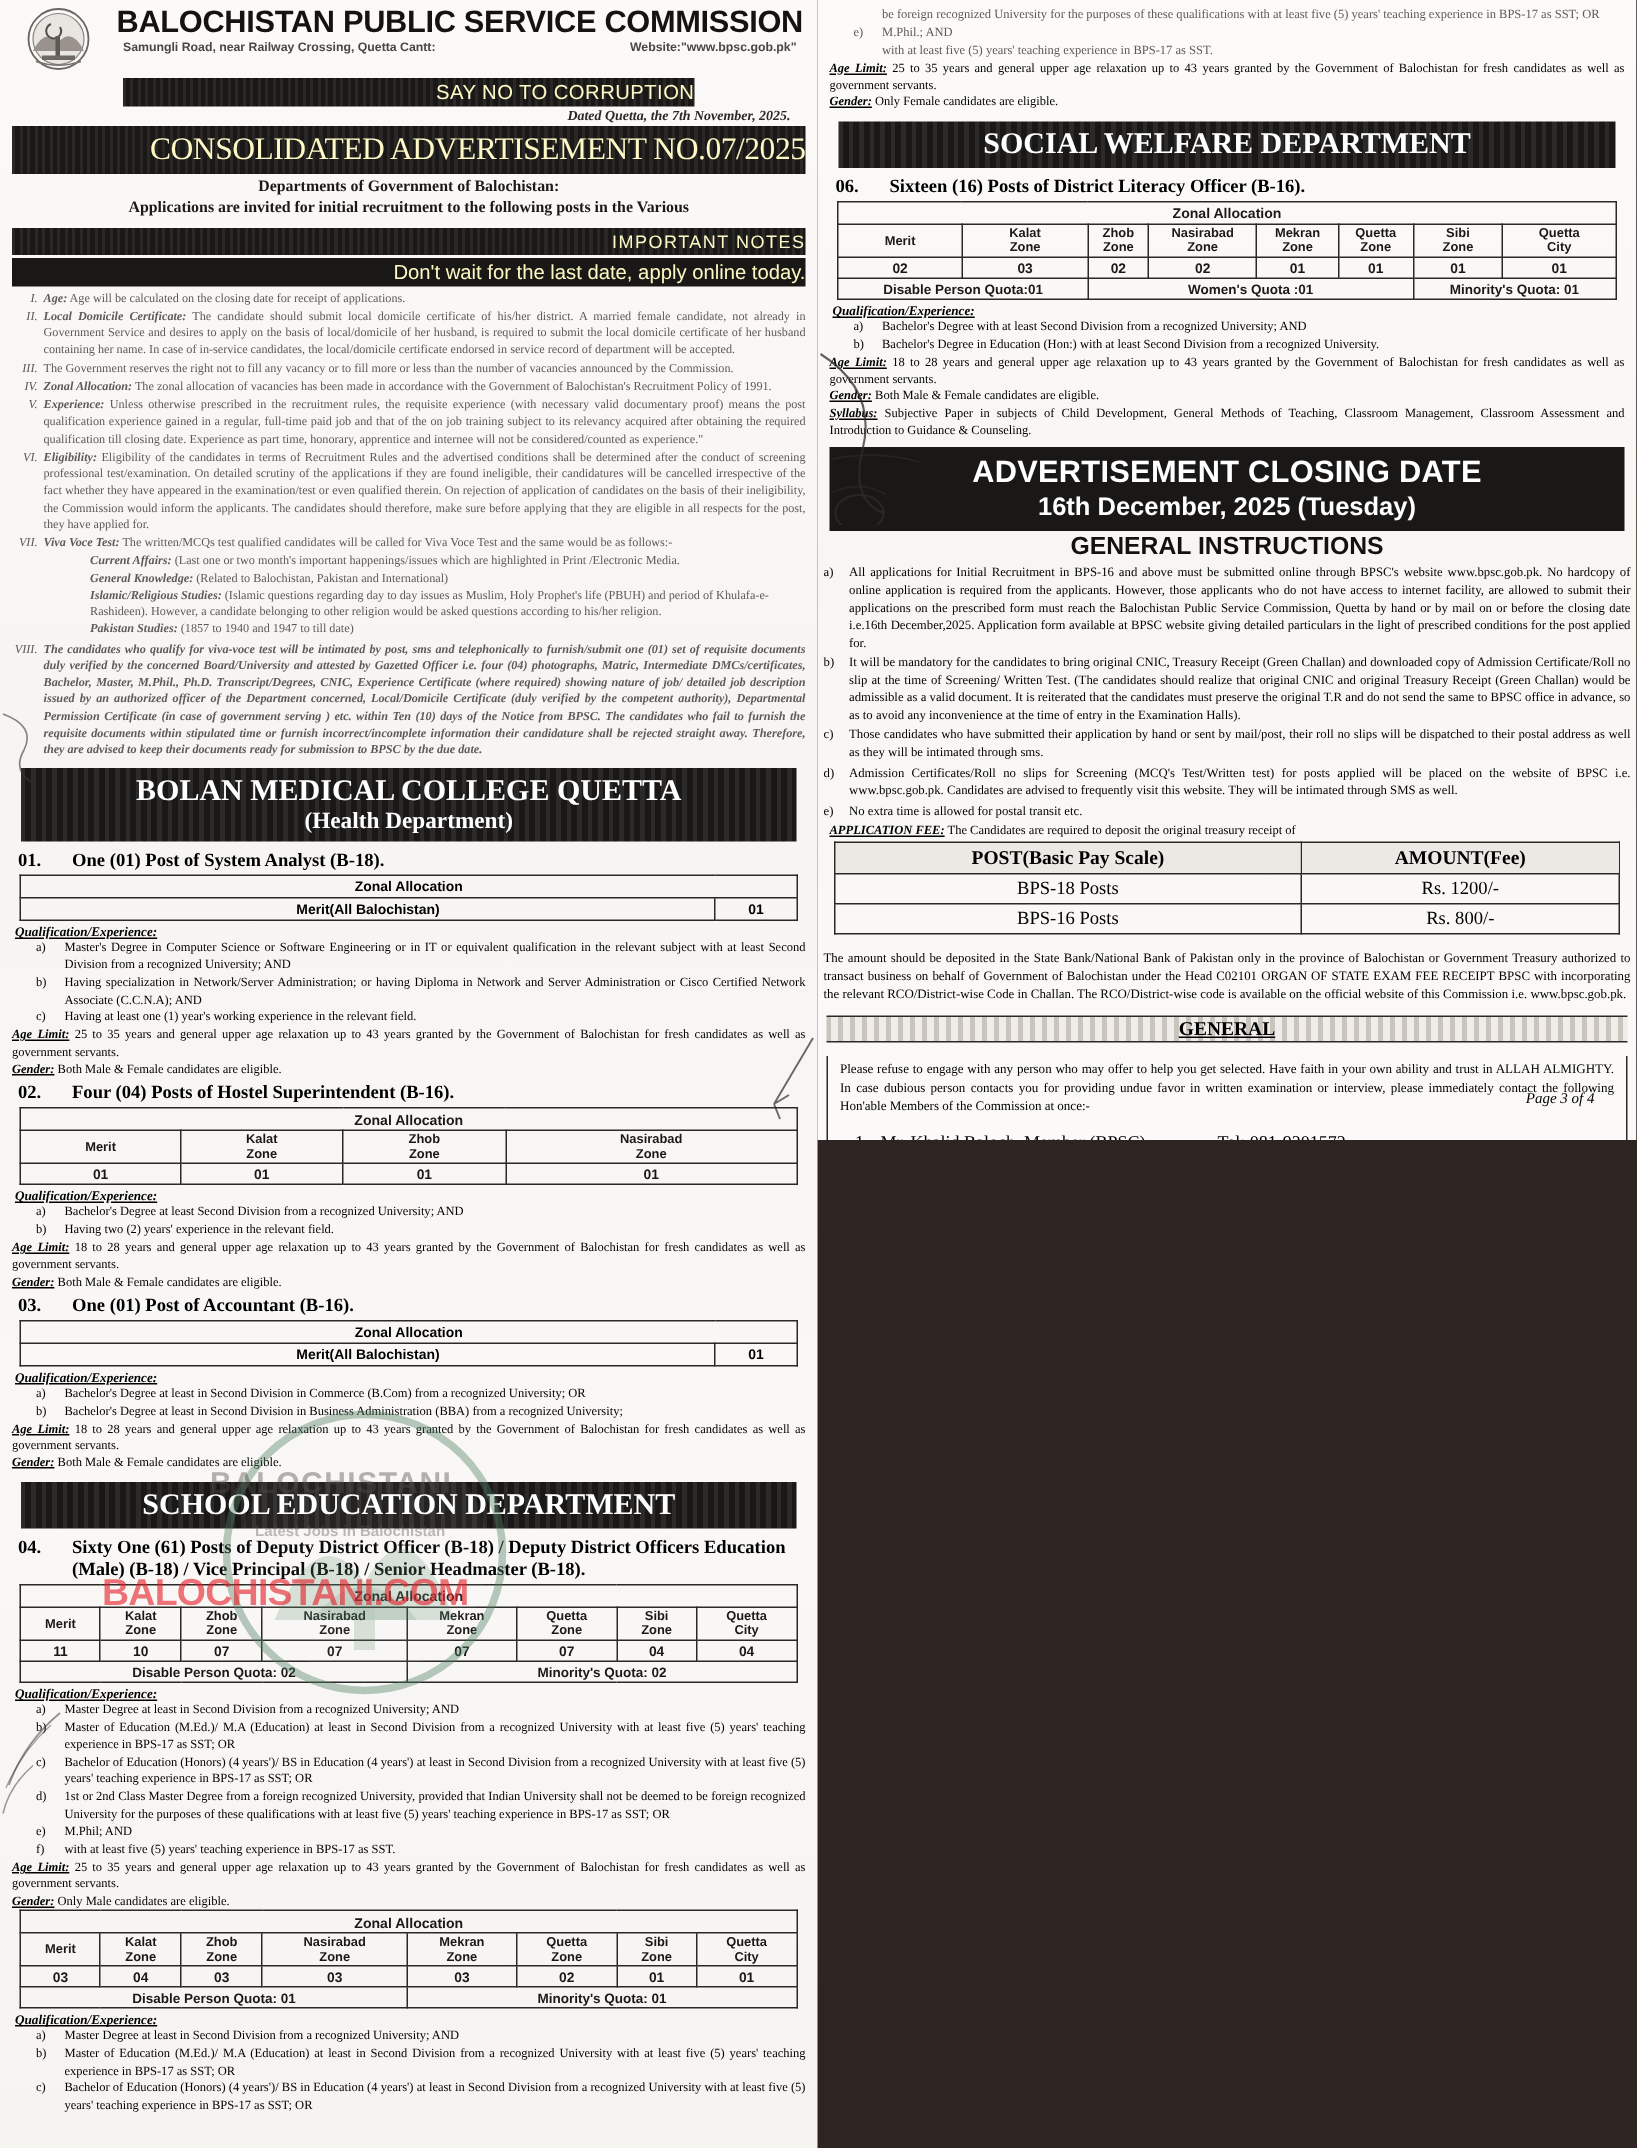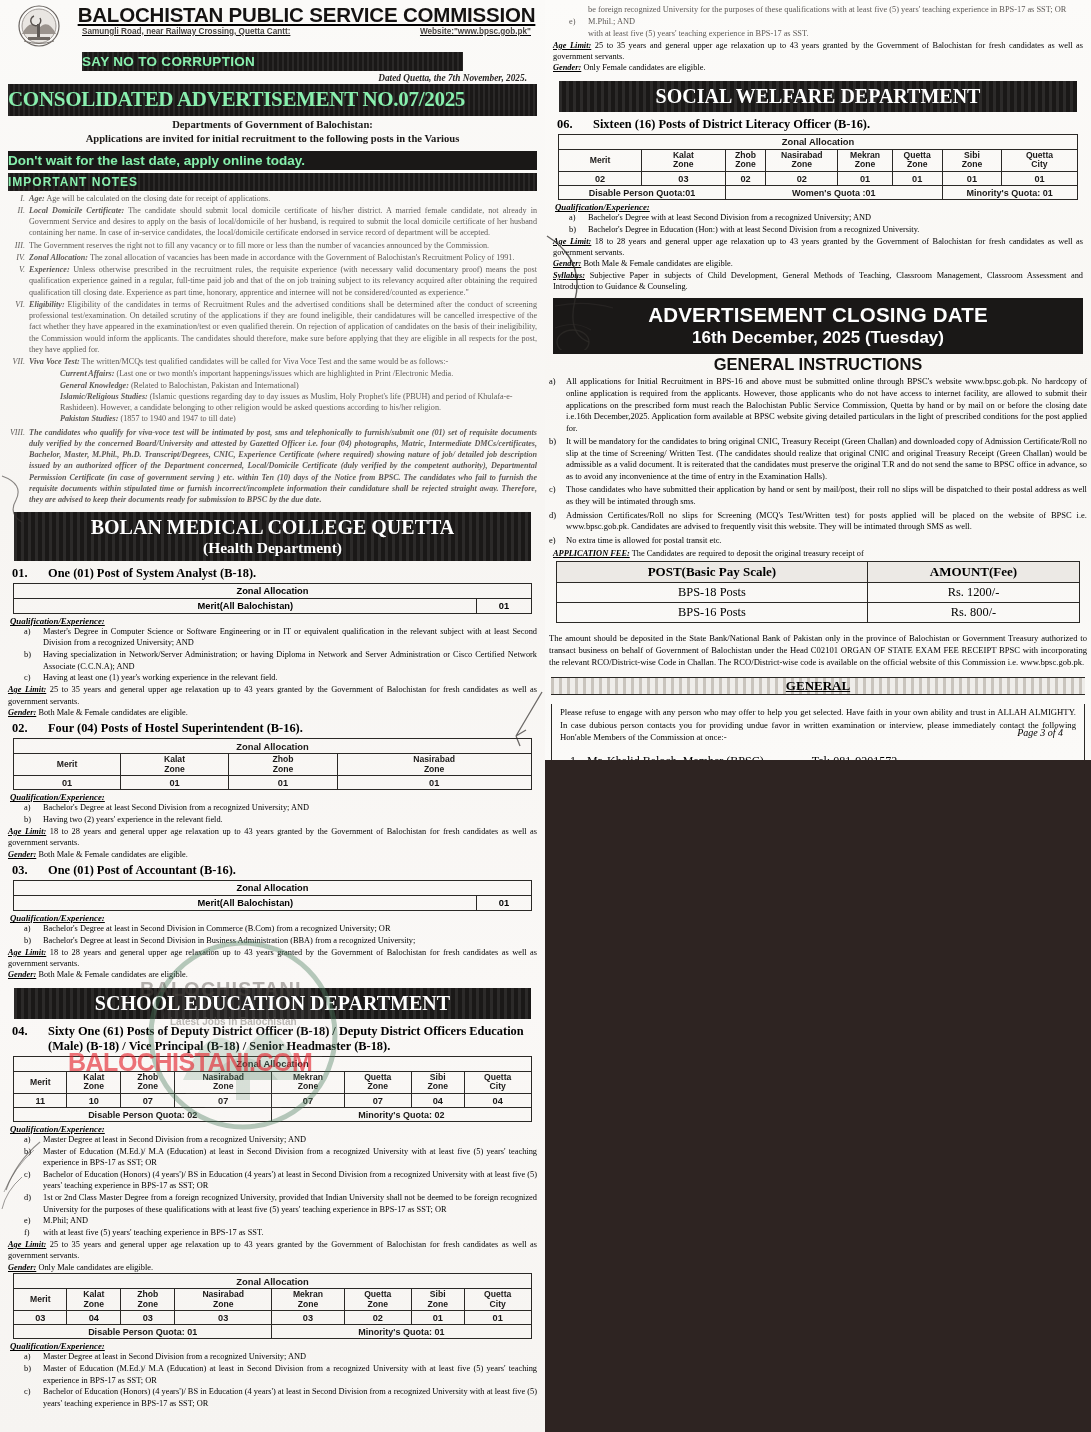--- a/index.html
+++ b/index.html
@@ -16,31 +16,31 @@
   #left-page { left:0; top:0; width:545px; height:1432px;
     background:linear-gradient(180deg,#fbfaf8 0%,#f7f5f2 35%,#faf8f6 70%,#f6f4f1 100%); }
   
   #right-page { left:545px; top:0; width:546px; height:760px;
     background:linear-gradient(180deg,#fcfbf9 0%,#f8f6f3 50%,#fbfaf8 100%); }
 
   .inner { padding:4px 8px 0 8px; }
   .faded { color:#5e5a57; }
 
   
-  .hdr-row { display:flex; align-items:flex-start; gap:6px;text-decoration:underline; }
+  .hdr-row { display:flex; align-items:flex-start; gap:6px; }
   .crest { width:62px; height:46px; flex:0 0 62px; position:relative; }
   .crest svg { width:100%; height:100%; display:block; }
   .hdr-text { flex:1; text-align:center; }
   .org-title { font-size:20.5px; font-weight:bold; letter-spacing:-0.2px; line-height:1.05;
                font-family:"Liberation Sans", sans-serif; color:#17151400; }
   .org-title { color:#151312; }
   .org-sub { display:flex; justify-content:space-between; font-size:8.2px; font-weight:bold;
              font-family:"Liberation Sans", sans-serif; color:#4a4643; padding:1px 6px 0 6px; }
 
-  .blackbar { background:#1a1817; color:#86efac; text-align:left; font-weight:bold;
+  .blackbar { background:#1a1817; color:#fef9c3; text-align:right; font-weight:normal;
               font-family:"Liberation Sans", sans-serif; position:relative; }
   .blackbar.noisy:before{content:"";position:absolute;inset:0;
       background:repeating-linear-gradient(90deg,rgba(255,255,255,.07) 0 2px,transparent 2px 5px);}
   .bar-corrupt { font-size:13.5px; letter-spacing:.3px; padding:2px 0; width:72%; margin:2px auto 0 auto; }
   .dated { text-align:right; font-size:9.3px; font-style:italic; font-weight:bold; color:#2a2725; padding:2px 10px 1px 0; }
   .bar-consol { font-size:21px; padding:3px 0 4px 0; letter-spacing:-0.3px;
                 font-family:"Liberation Serif", serif; }
   .appl-line { text-align:center; font-size:10.6px; font-weight:bold; line-height:1.35; color:#1c1a18; padding:2px 18px; }
   .bar-dont { font-size:13.5px; padding:2px 0; margin-top:2px; }
   .bar-notes { font-size:12px; padding:2px 0; margin-top:3px; letter-spacing:1px; }
@@ -164,22 +164,22 @@
       </div>
     </div>
 
     <div class="blackbar noisy bar-corrupt">SAY NO TO CORRUPTION</div>
     <div class="dated">Dated Quetta, the 7th November, 2025.</div>
     <div class="blackbar noisy bar-consol">CONSOLIDATED ADVERTISEMENT NO.07/2025</div>
     <div class="appl-line">
       <div>Departments of Government of Balochistan:</div>
       <div>Applications are invited for initial recruitment to the following posts in the Various</div>
     </div>
+    <div class="blackbar noisy bar-notes">IMPORTANT NOTES</div>
     <div class="blackbar bar-dont">Don't wait for the last date, apply online today.</div>
-    <div class="blackbar noisy bar-notes">IMPORTANT NOTES</div>
 
     <ol class="notes faded" id="notes-list">
         <li>
           <span class="rn">I.</span>
           <span class="bd"><span class="bi">Age:</span> Age will be calculated on the closing date for receipt of applications.</span>
         </li>
         <li>
           <span class="rn">II.</span>
           <span class="bd"><span class="bi">Local Domicile Certificate:</span> The candidate should submit local domicile certificate of his/her district. A married female candidate, not already in Government Service and desires to apply on the basis of local/domicile of her husband, is required to submit the local domicile certificate of her husband containing her name. In case of in-service candidates, the local/domicile certificate endorsed in service record of department will be accepted.</span>
         </li>

